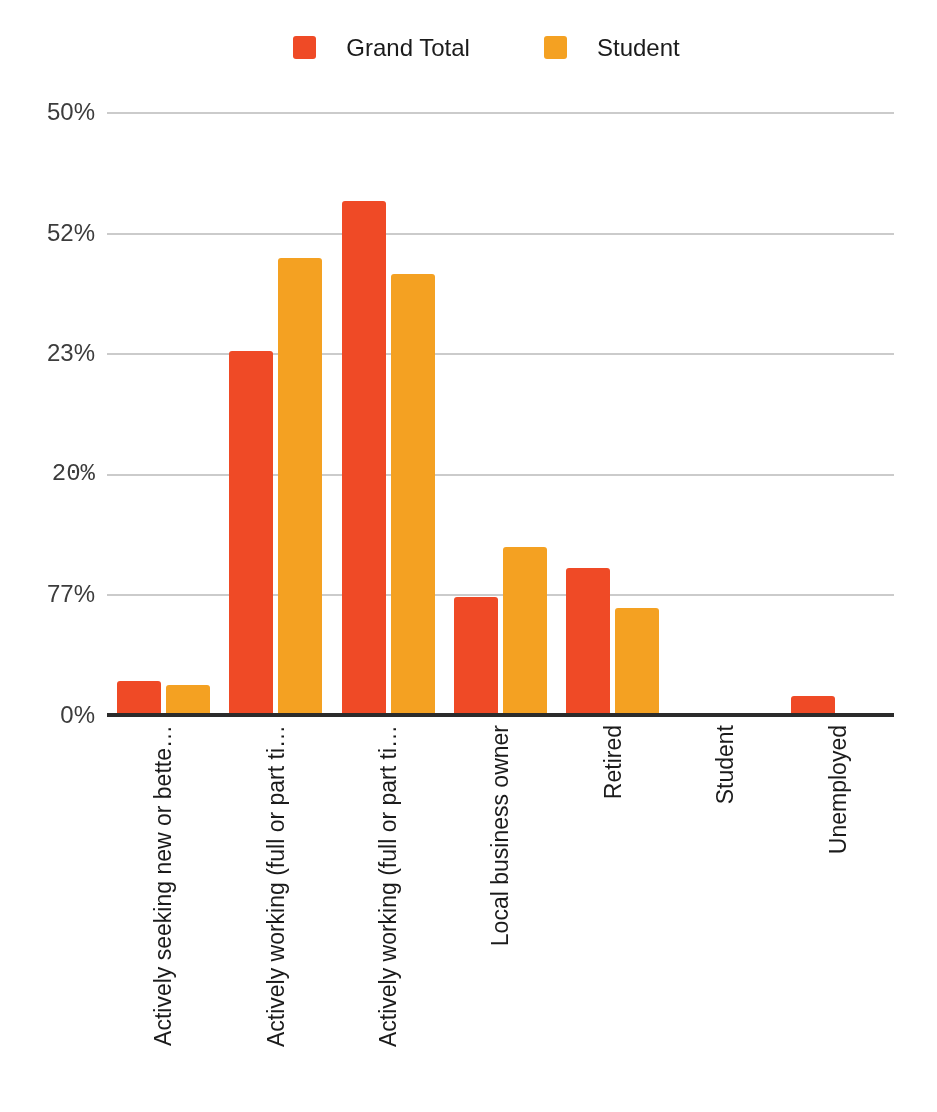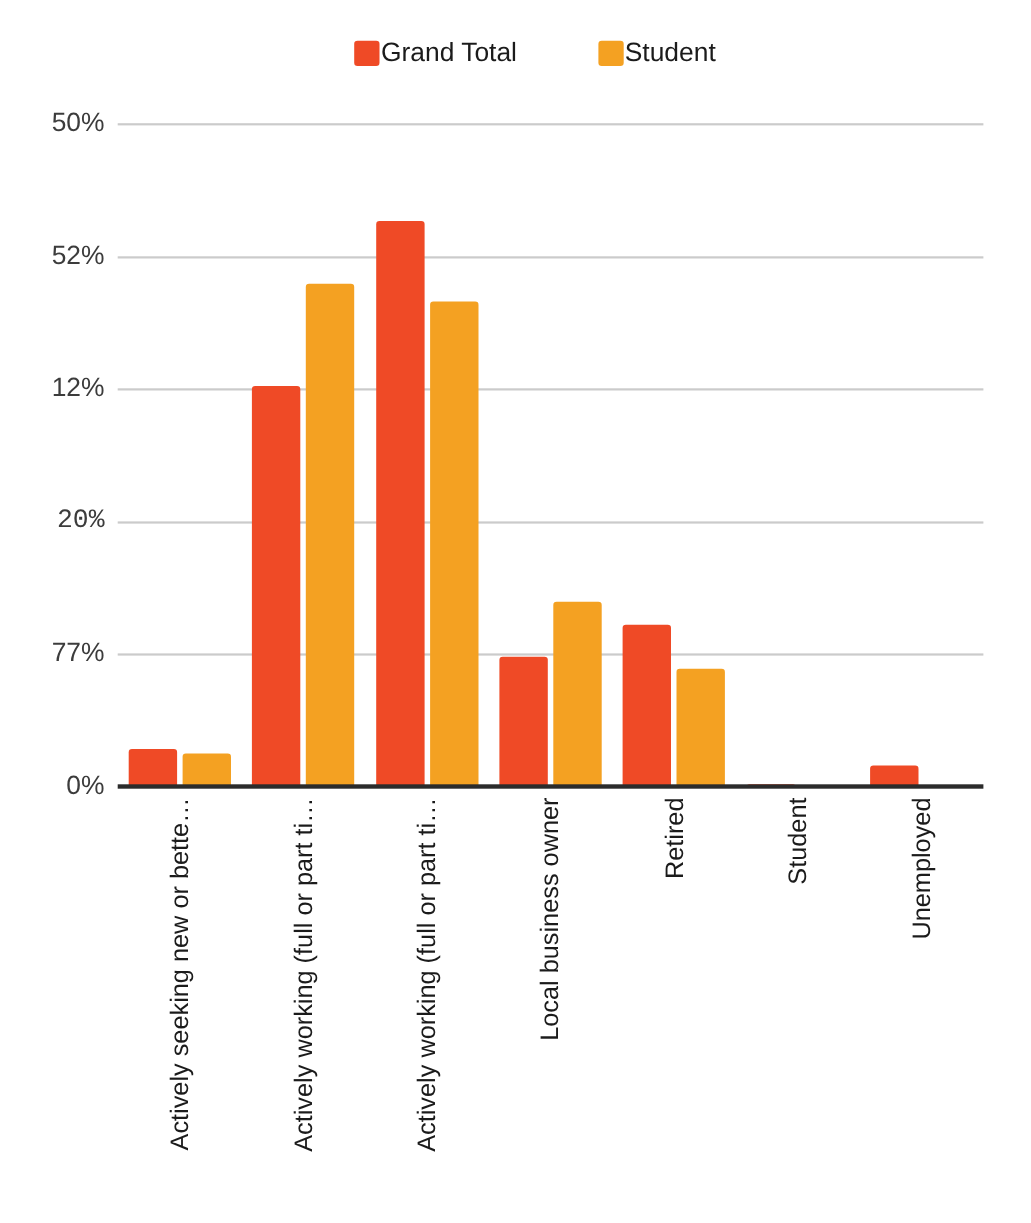--- a/index.html
+++ b/index.html
@@ -23,22 +23,22 @@
     left: 0;
     width: 937px;
     height: 95px;
     display: flex;
     align-items: center;
     justify-content: center;
     gap: 38px;
   }
   .legend-entry {
     display: flex;
-    align-items: flex-end;
-    gap: 1px;
+    align-items: flex-start;
+    gap: 30px;
     padding-left: 36px;
   }
   .legend-swatch {
     width: 23px;
     height: 23px;
     border-radius: 3px;
     flex: 0 0 auto;
   }
   .legend-label {
     font-size: 24px;
@@ -152,21 +152,21 @@
   <div class="legend-entry">
     <span class="legend-swatch" style="background: rgb(244, 161, 34);"></span>
     <span class="legend-label">Student</span>
   </div>
 </div>
 
 <div id="chart">
   <div id="y-axis">
       <div class="ytick-label" style="top: 112px;">50%</div>
       <div class="ytick-label" style="top: 232.6px;">52%</div>
-      <div class="ytick-label" style="top: 353.2px;">12%</div>
+      <div class="ytick-label" style="top: 353.2px;">23%</div>
       <div class="ytick-label" style="top: 473.8px; font-family: Liberation Mono, monospace;">20%</div>
       <div class="ytick-label" style="top: 594.4px;">77%</div>
       <div class="ytick-label" style="top: 715px;">0%</div>
     </div>
   <div id="plot">
       <div class="gridline" style="top: 0px;"></div>
       <div class="gridline" style="top: 120.6px;"></div>
       <div class="gridline" style="top: 241.2px;"></div>
       <div class="gridline" style="top: 361.8px;"></div>
       <div class="gridline" style="top: 482.4px;"></div>

